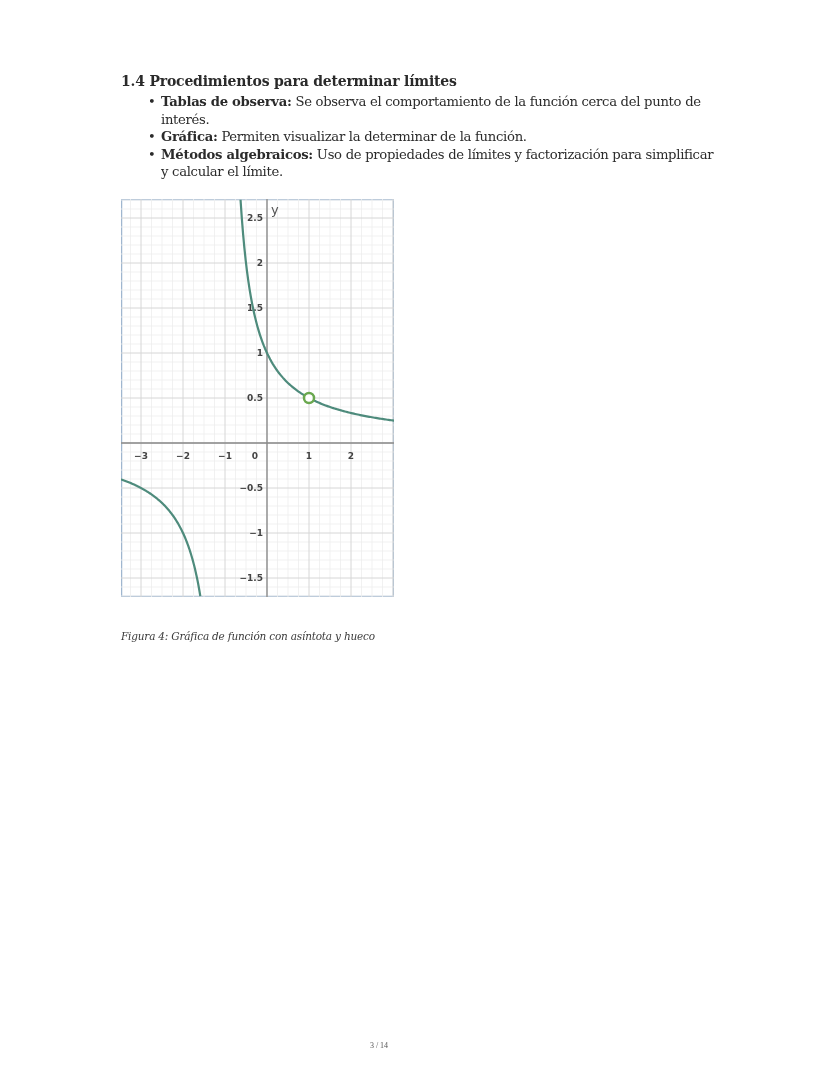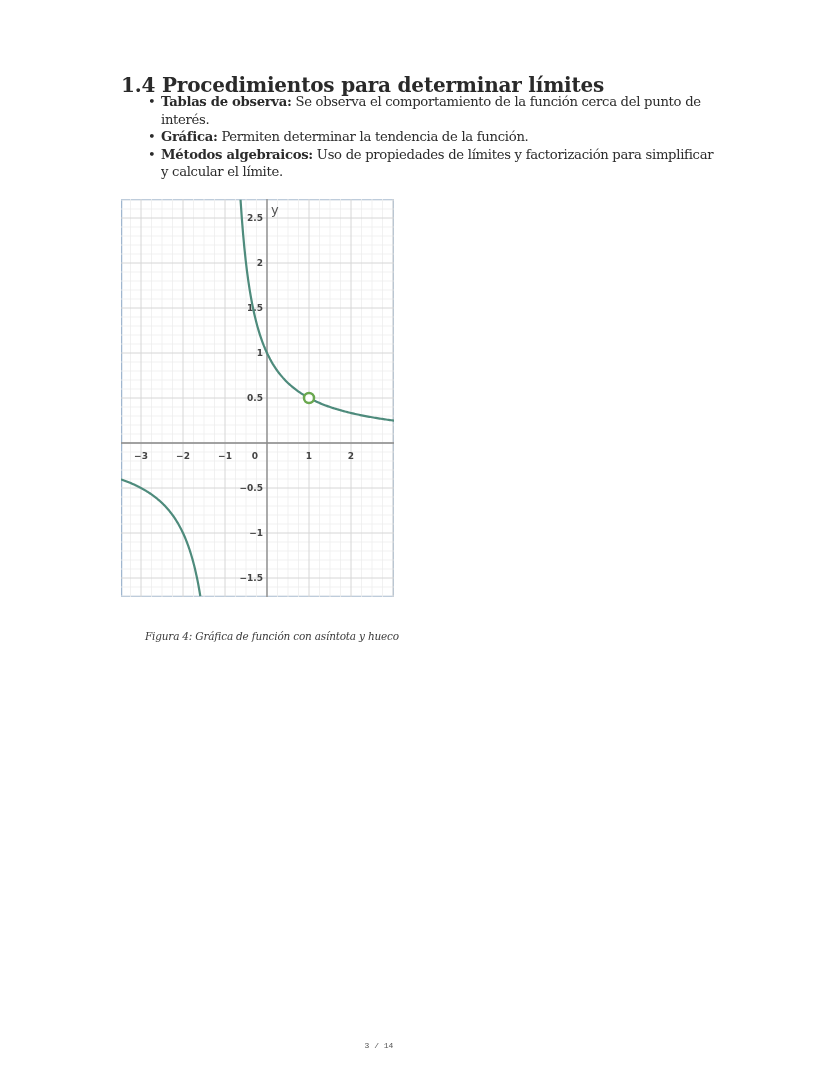--- a/index.html
+++ b/index.html
@@ -1,37 +1,37 @@
 <!DOCTYPE html>
 <html><head>
 <meta charset="utf-8">
 <style>
   html, body { margin:0; padding:0; background:#ffffff; }
   body { width:828px; height:1071px; position:relative; overflow:hidden; font-family:"DejaVu Serif", serif; color:#2b2b2b; }
-  .heading { position:absolute; left:121px; top:73px; font-size:20px; font-weight:bold; color:#2a2a2a; letter-spacing:-0.2px; }
+  .heading { position:absolute; left:121px; top:73px; font-size:14px; font-weight:bold; color:#2a2a2a; letter-spacing:-0.2px; }
   ul.bullets { position:absolute; left:121px; top:93px; margin:0; padding:0 0 0 40px; list-style:none; width:560px; font-size:13.2px; line-height:17.5px; letter-spacing:-0.3px; }
   ul.bullets li { position:relative; margin:0; }
   ul.bullets li .dot { position:absolute; left:-13px; top:0; font-size:13px; }
   ul.bullets li b { font-weight:bold; }
   .graph-wrap { position:absolute; left:121px; top:199px; width:273px; height:398px; }
   .graph-wrap svg { display:block; }
-  .caption { position:absolute; left:121px; top:630px; font-size:10.5px; font-style:italic; color:#3a3a3a; letter-spacing:-0.2px;margin-left:24px; }
-  .page-number { position:absolute; left:0; width:758px; text-align:center; top:1041px; font-family:Liberation Mono, monospace; font-size:8px; color:#555; }
+  .caption { position:absolute; left:121px; top:630px; font-size:10.5px; font-style:italic; color:#3a3a3a; letter-spacing:-0.2px; }
+  .page-number { position:absolute; left:0; width:758px; text-align:center; top:1041px; font-family:Liberation Serif, serif; font-size:8px; color:#555; }
 </style>
 </head>
 <body>
 
 <div class="heading">1.4 Procedimientos para determinar límites</div>
 
 <ul class="bullets">
   <li>
     <span class="dot">•</span><b>Tablas de observa:</b><span> Se observa el comportamiento de la función cerca del punto de interés.</span>
   </li>
   <li>
-    <span class="dot">•</span><b>Gráfica:</b><span> Permiten determinar la tendencia de la función.</span>
+    <span class="dot">•</span><b>Gráfica:</b><span> Permiten visualizar la determinar de la función.</span>
   </li>
   <li>
     <span class="dot">•</span><b>Métodos algebraicos:</b><span> Uso de propiedades de límites y factorización para simplificar y calcular el límite.</span>
   </li>
 </ul>
 
 <div class="graph-wrap">
   <svg id="graph" width="273" height="398" viewBox="0 0 273 398" xmlns="http://www.w3.org/2000/svg">
     <rect x="0.5" y="0.5" width="272" height="397" fill="#ffffff" stroke="#9fb6cf" stroke-width="1.5"></rect>
     <g id="grid-minor" stroke="#eeeeee" stroke-width="0.8">

